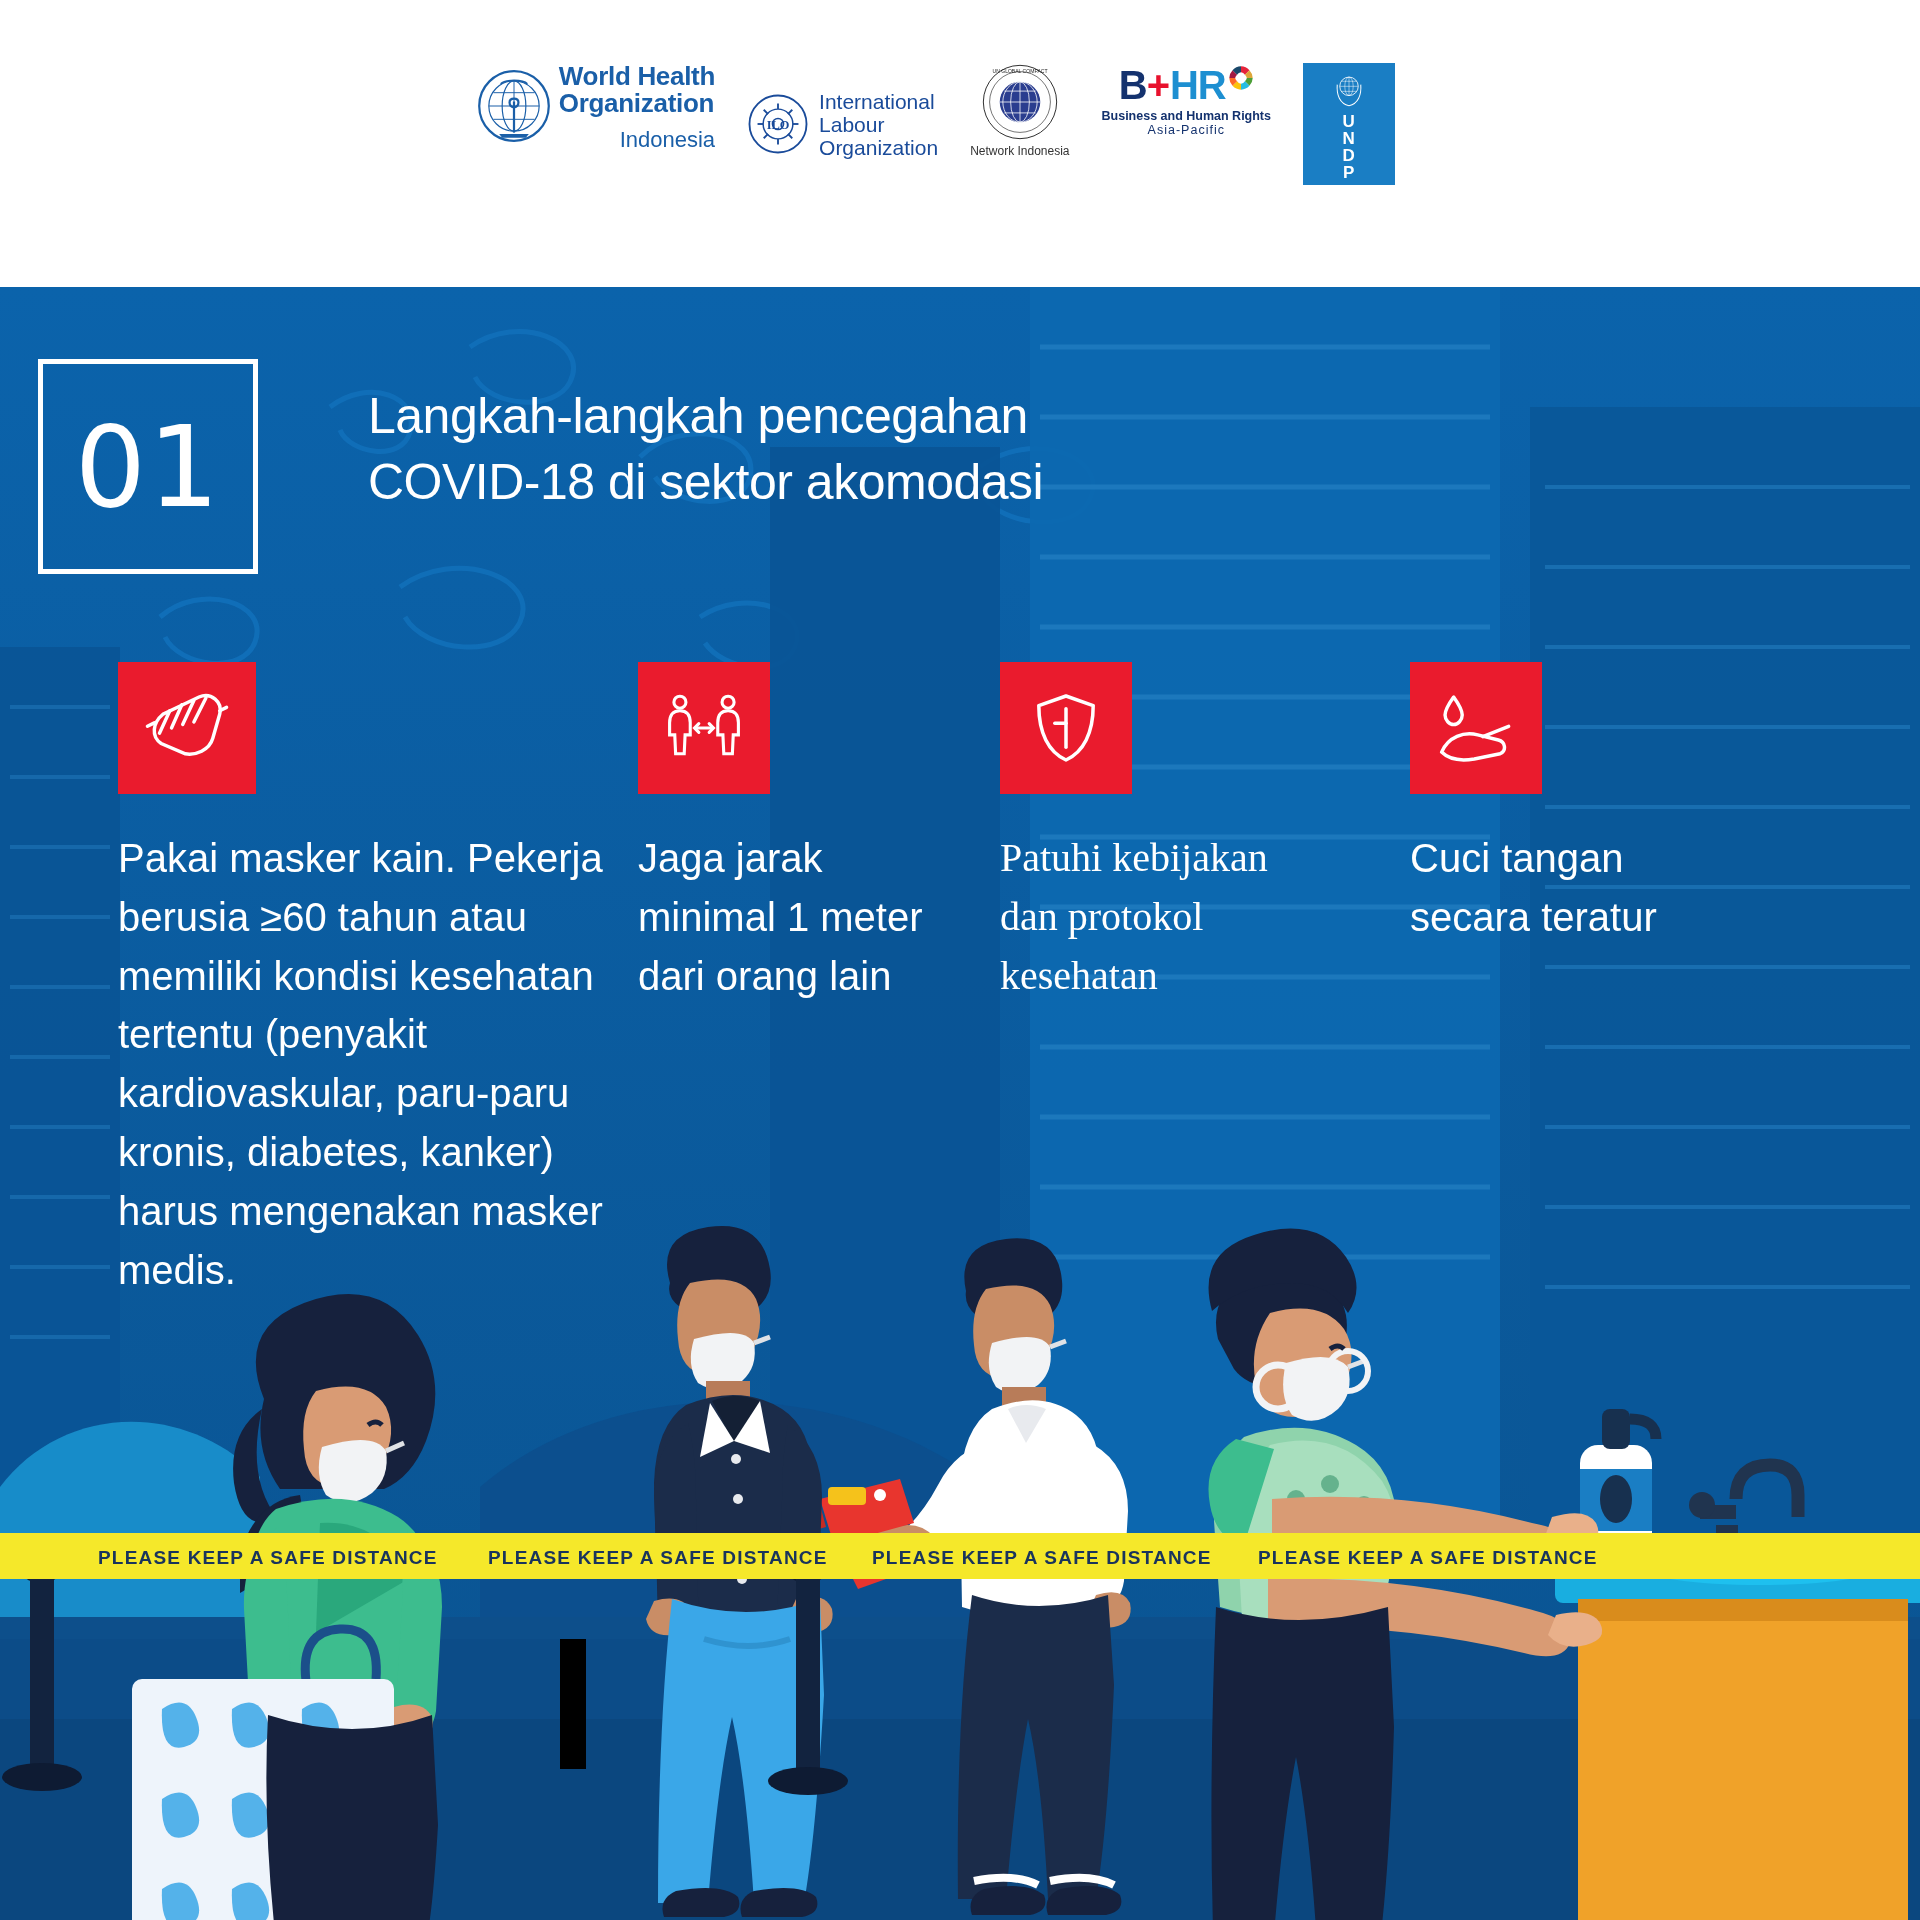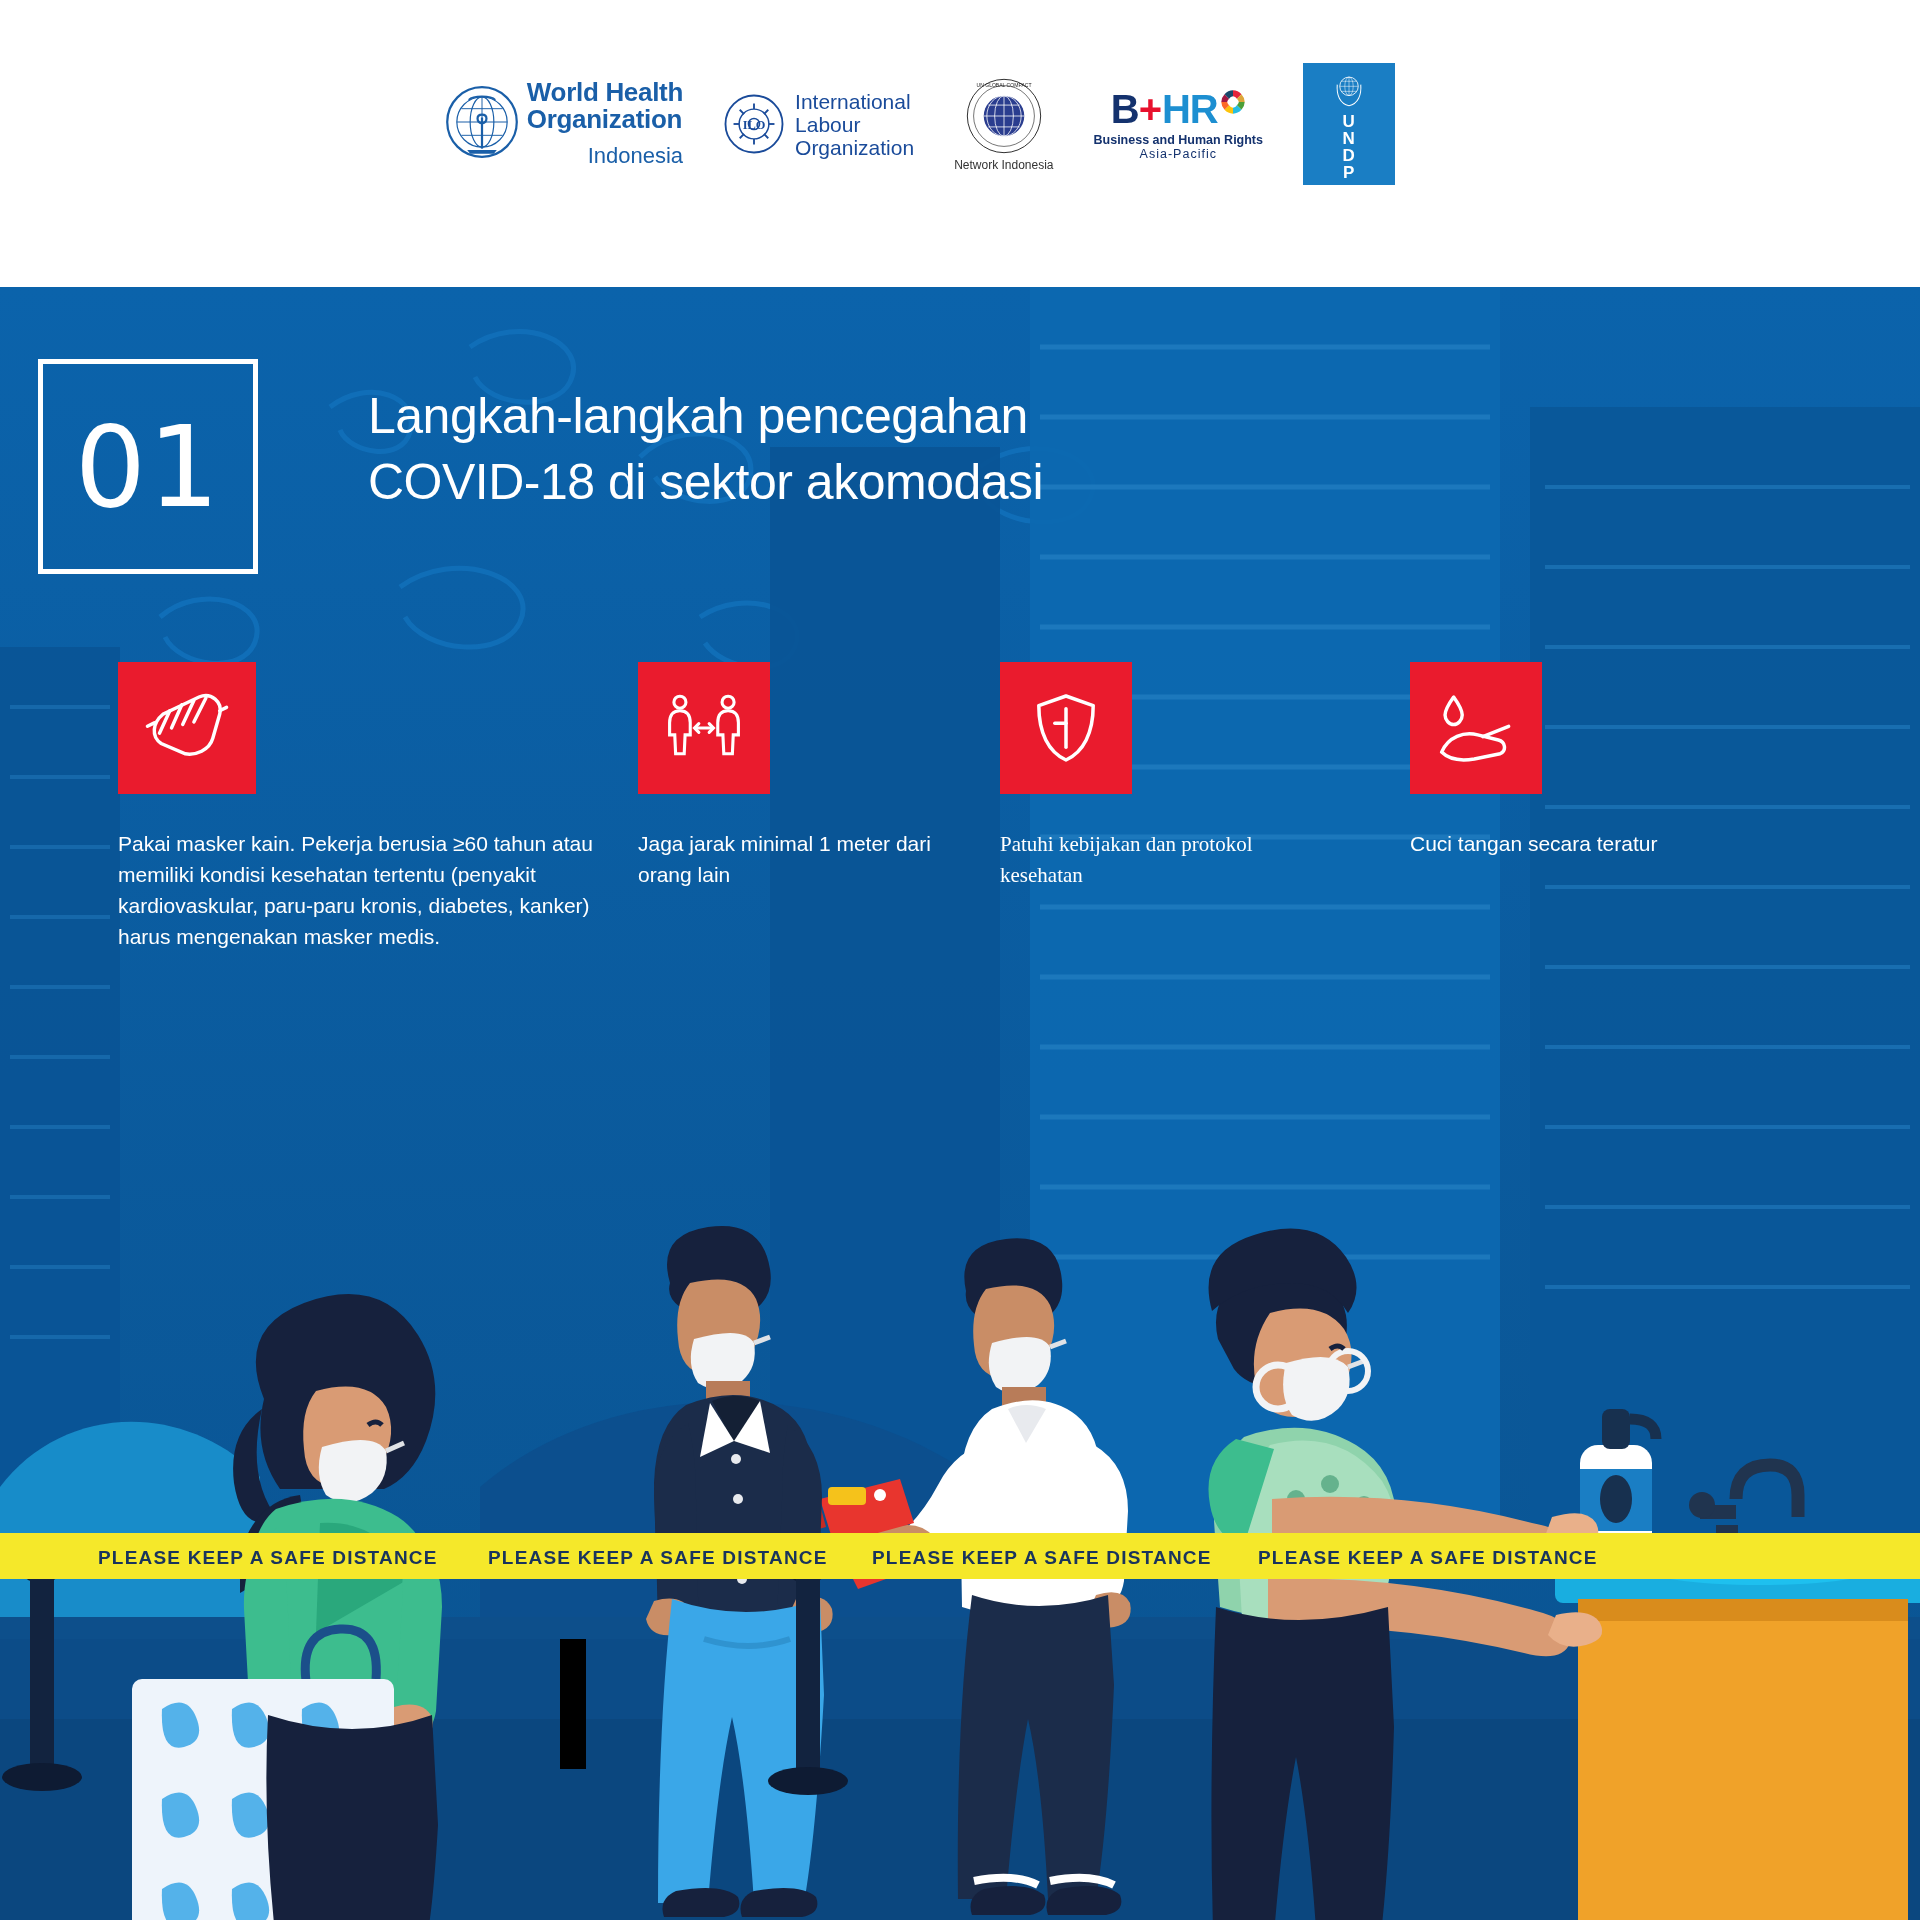--- a/index.html
+++ b/index.html
@@ -16,21 +16,21 @@
   }
 
   
   .header {
     position: absolute; top: 0; left: 0;
     width: 1920px; height: 248px;
     background: #ffffff;
     display: flex; align-items: center; justify-content: flex-end;
     padding-right: 525px;
   }
-  .logos { display: flex; align-items: center; gap: 40px; }
+  .logos { display: flex; gap: 32px; }
 
   .logo { display: flex; align-items: center; }
 
   
   .who { align-items: flex-start; }
   .who-mark { width: 74px; height: 74px; margin-top: 6px; }
   .who-text { margin-left: 8px; }
   .who-title {
     color: #1a5fa8; font-weight: bold; font-size: 26px; line-height: 27px;
     letter-spacing: -0.3px;
@@ -105,21 +105,21 @@
   .col-2 { left: 1000px; width: 300px; font-family: Liberation Serif, serif; }
   .col-3 { left: 1410px; width: 300px; }
 
   .icon-box {
     width: 132px; height: 132px; background: #ea1b2d;
     display: flex; align-items: center; justify-content: center;
   }
   .col-0 .icon-box { width: 138px; }
   .col-desc {
     margin-top: 35px;
-    color: #ffffff; font-size: 21px; line-height: 1.47;
+    color: #ffffff; font-size: 40px; line-height: 1.47;
   }
 
   
   .scene { position: absolute; left: 0; bottom: 0; width: 1920px; height: 1020px; }
 </style>
 </head>
 <body>
 
 <div id="poster">
 

